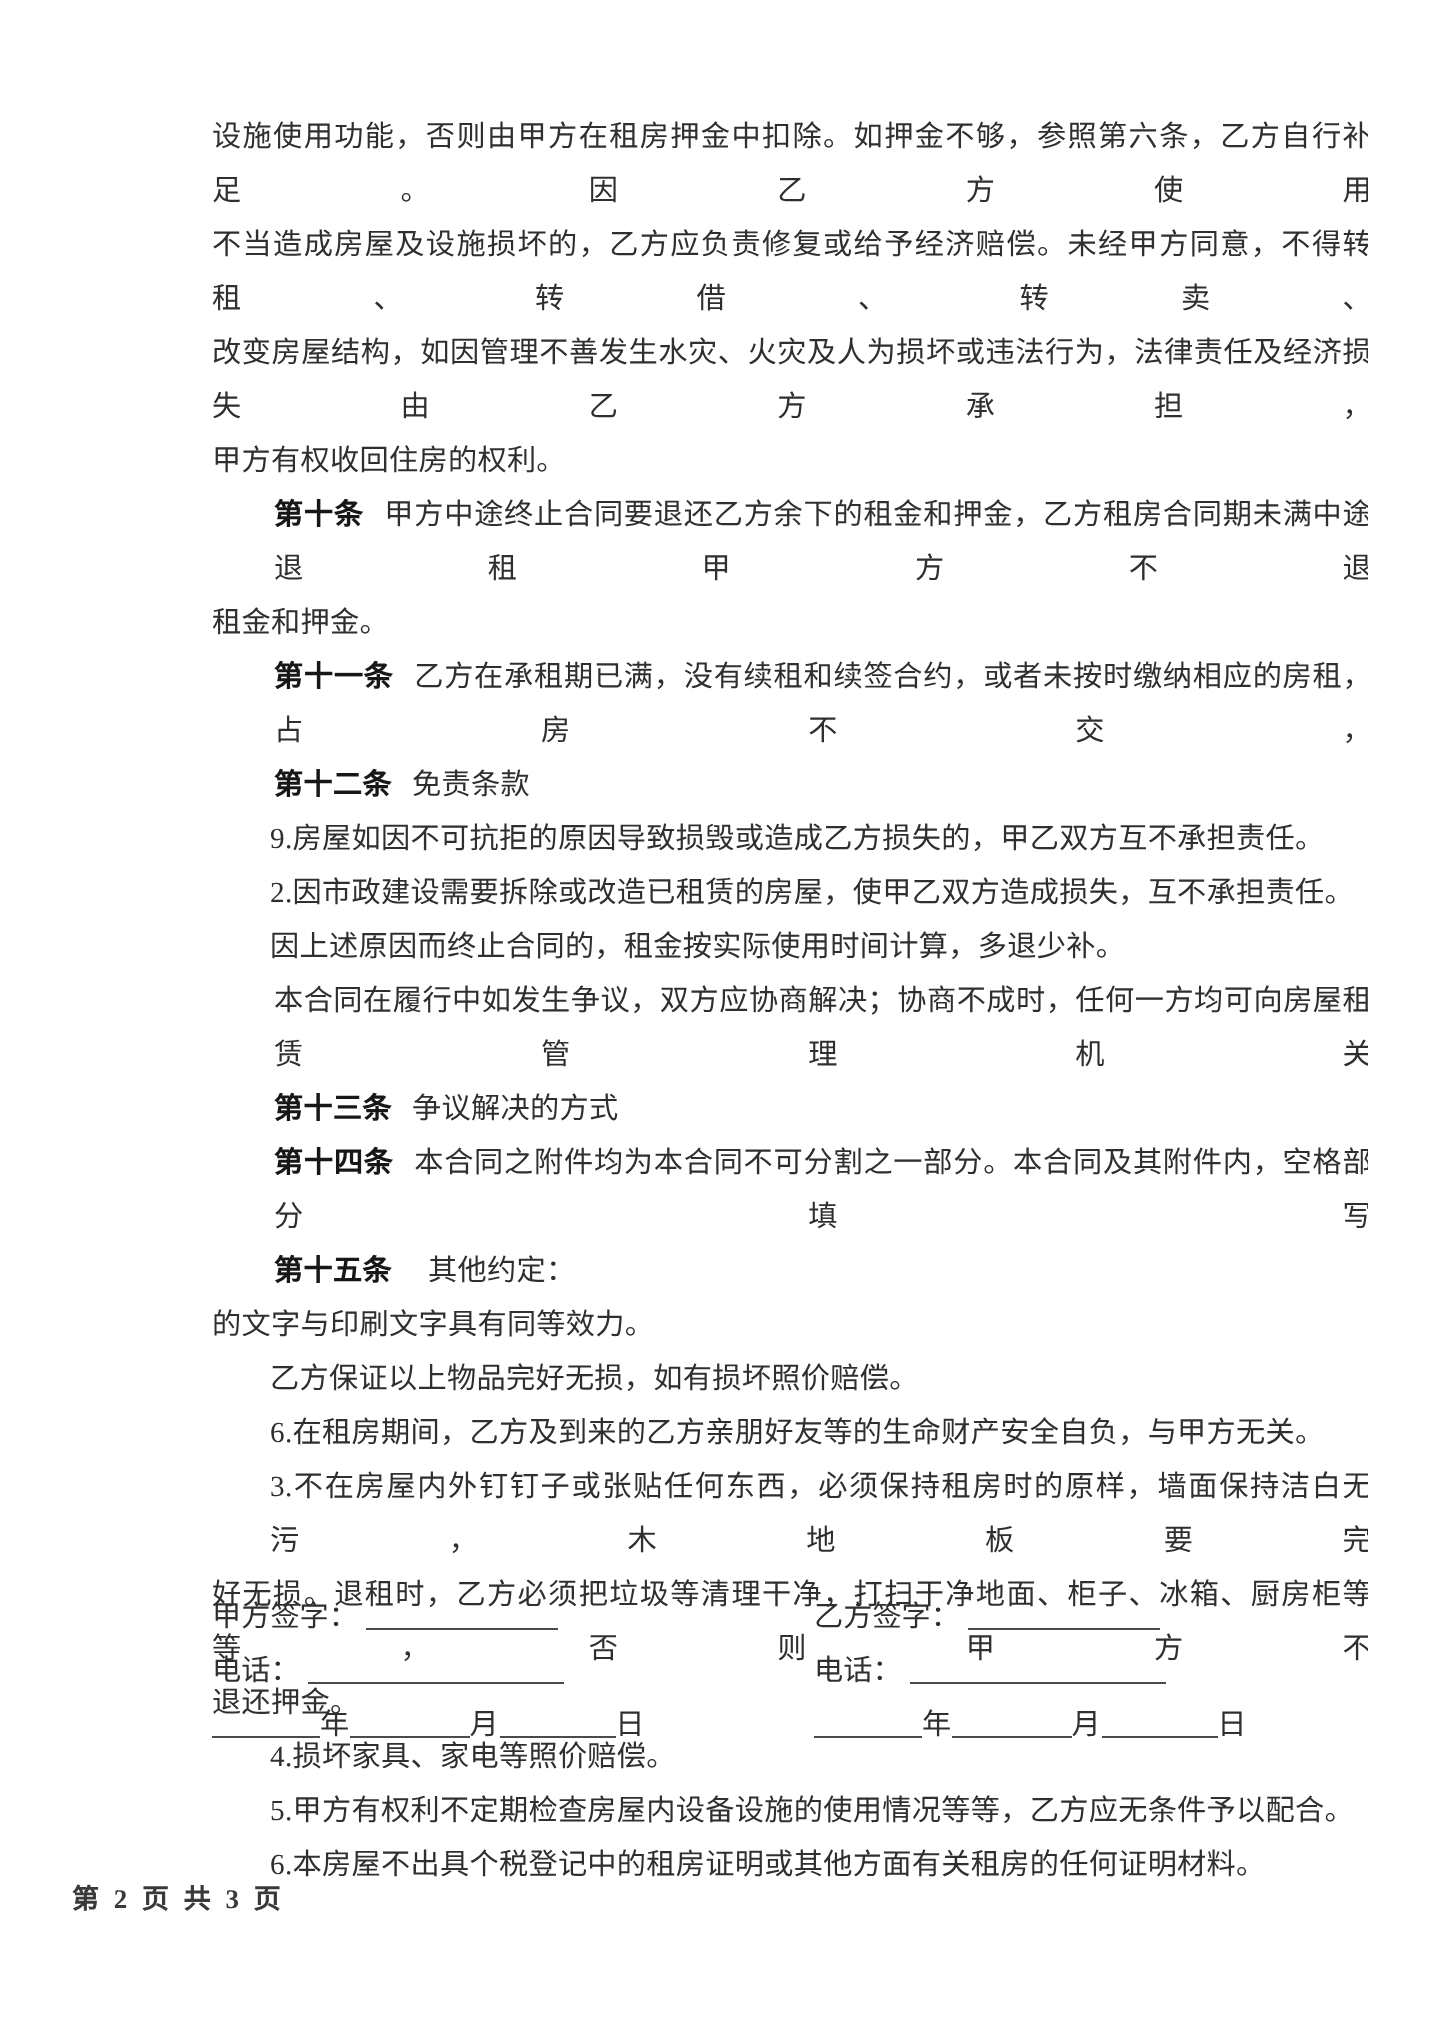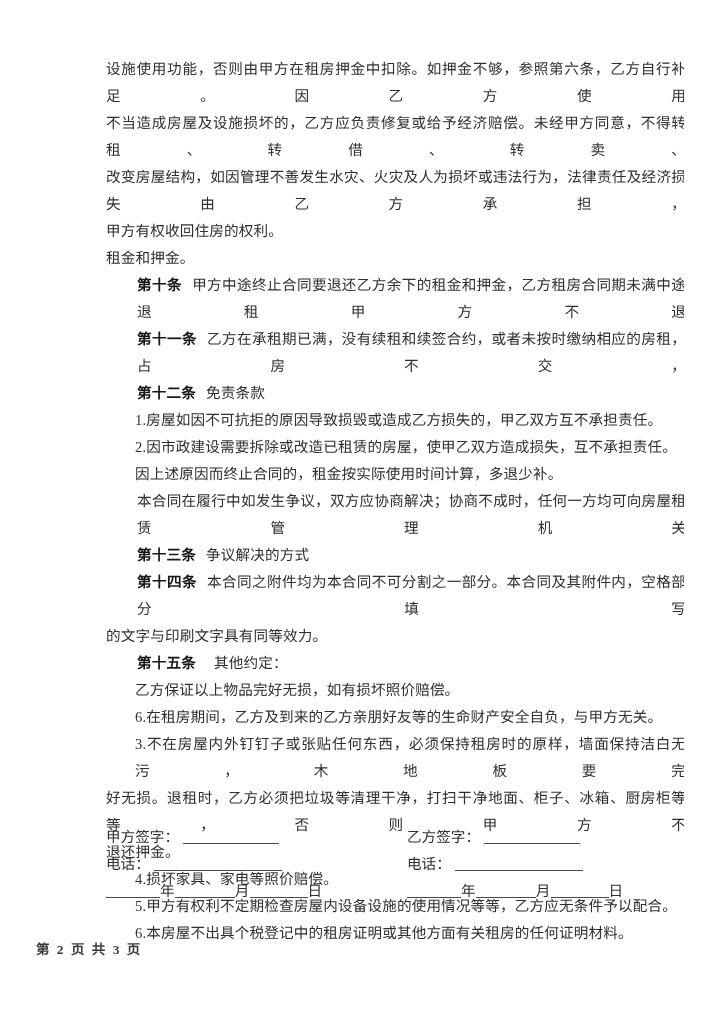--- a/index.html
+++ b/index.html
@@ -45,21 +45,21 @@
   .ind2 { padding-left: 31px; }   
   b, .b { font-weight: bold; color: #171717; }
 
   .heading-gap { display:inline-block; width: 10px; }
   .heading-gap-wide { display:inline-block; width: 18px; }
 
   
   .sig-block {
     position: absolute;
     left: 70px;
-    top: 824px;
+    top: 796px;
     width: 580px;
     font-size: 14.6px;
     line-height: 27px;
     color: #2f2f2f;
   }
   .sig-cols { display: flex; }
   .sig-col { width: 50%; }
   .sig-col.right { padding-left: 22px; }
   .sig-row { white-space: nowrap; }
   .sig-label { display: inline-block; }
@@ -91,37 +91,37 @@
 
 <div class="page">
 
   <div class="body-area">
 
     <div class="ln just"><span>设施使用功能，否则由甲方在租房押金中扣除。如押金不够，参照第六条，乙方自行补足。因乙方使用</span></div>
     <div class="ln just"><span>不当造成房屋及设施损坏的，乙方应负责修复或给予经济赔偿。未经甲方同意，不得转租、转借、转卖、</span></div>
     <div class="ln just"><span>改变房屋结构，如因管理不善发生水灾、火灾及人为损坏或违法行为，法律责任及经济损失由乙方承担，</span></div>
     <div class="ln last"><span>甲方有权收回住房的权利。</span></div>
 
+    <div class="ln just ind2"><b>第十条</b><span class="heading-gap"></span><span>甲方中途终止合同要退还乙方余下的租金和押金，乙方租房合同期未满中途退租甲方不退</span></div>
     <div class="ln last"><span>租金和押金。</span></div>
-    <div class="ln just ind2"><b>第十条</b><span class="heading-gap"></span><span>甲方中途终止合同要退还乙方余下的租金和押金，乙方租房合同期未满中途退租甲方不退</span></div>
 
     <div class="ln just ind2"><b>第十一条</b><span class="heading-gap"></span><span>乙方在承租期已满，没有续租和续签合约，或者未按时缴纳相应的房租，占房不交，</span></div>
 
     <div class="ln ind2"><b>第十二条</b><span class="heading-gap"></span><span>免责条款</span></div>
-    <div class="ln ind1"><span>1.房屋如因不可抗拒的原因导致损毁或造成乙方损失的，甲乙双方互不承担责任。</span></div>
+    <div class="ln ind1"><span>9.房屋如因不可抗拒的原因导致损毁或造成乙方损失的，甲乙双方互不承担责任。</span></div>
     <div class="ln ind1"><span>2.因市政建设需要拆除或改造已租赁的房屋，使甲乙双方造成损失，互不承担责任。</span></div>
     <div class="ln ind1"><span>因上述原因而终止合同的，租金按实际使用时间计算，多退少补。</span></div>
 
     <div class="ln just ind2"><span>本合同在履行中如发生争议，双方应协商解决；协商不成时，任何一方均可向房屋租赁管理机关</span></div>
     <div class="ln ind2"><b>第十三条</b><span class="heading-gap"></span><span>争议解决的方式</span></div>
 
     <div class="ln just ind2"><b>第十四条</b><span class="heading-gap"></span><span>本合同之附件均为本合同不可分割之一部分。本合同及其附件内，空格部分填写</span></div>
+    <div class="ln ind2"><b>第十五条</b><span class="heading-gap-wide"></span><span>其他约定：</span></div>
+
     <div class="ln last"><span>的文字与印刷文字具有同等效力。</span></div>
-
-    <div class="ln ind2"><b>第十五条</b><span class="heading-gap-wide"></span><span>其他约定：</span></div>
     <div class="ln ind1"><span>乙方保证以上物品完好无损，如有损坏照价赔偿。</span></div>
     <div class="ln ind1"><span>6.在租房期间，乙方及到来的乙方亲朋好友等的生命财产安全自负，与甲方无关。</span></div>
     <div class="ln just ind1"><span>3.不在房屋内外钉钉子或张贴任何东西，必须保持租房时的原样，墙面保持洁白无污，木地板要完</span></div>
     <div class="ln just"><span>好无损。退租时，乙方必须把垃圾等清理干净，打扫干净地面、柜子、冰箱、厨房柜等等，否则甲方不</span></div>
     <div class="ln last"><span>退还押金。</span></div>
     <div class="ln ind1"><span>4.损坏家具、家电等照价赔偿。</span></div>
     <div class="ln ind1"><span>5.甲方有权利不定期检查房屋内设备设施的使用情况等等，乙方应无条件予以配合。</span></div>
     <div class="ln ind1"><span>6.本房屋不出具个税登记中的租房证明或其他方面有关租房的任何证明材料。</span></div>
 
   </div>

